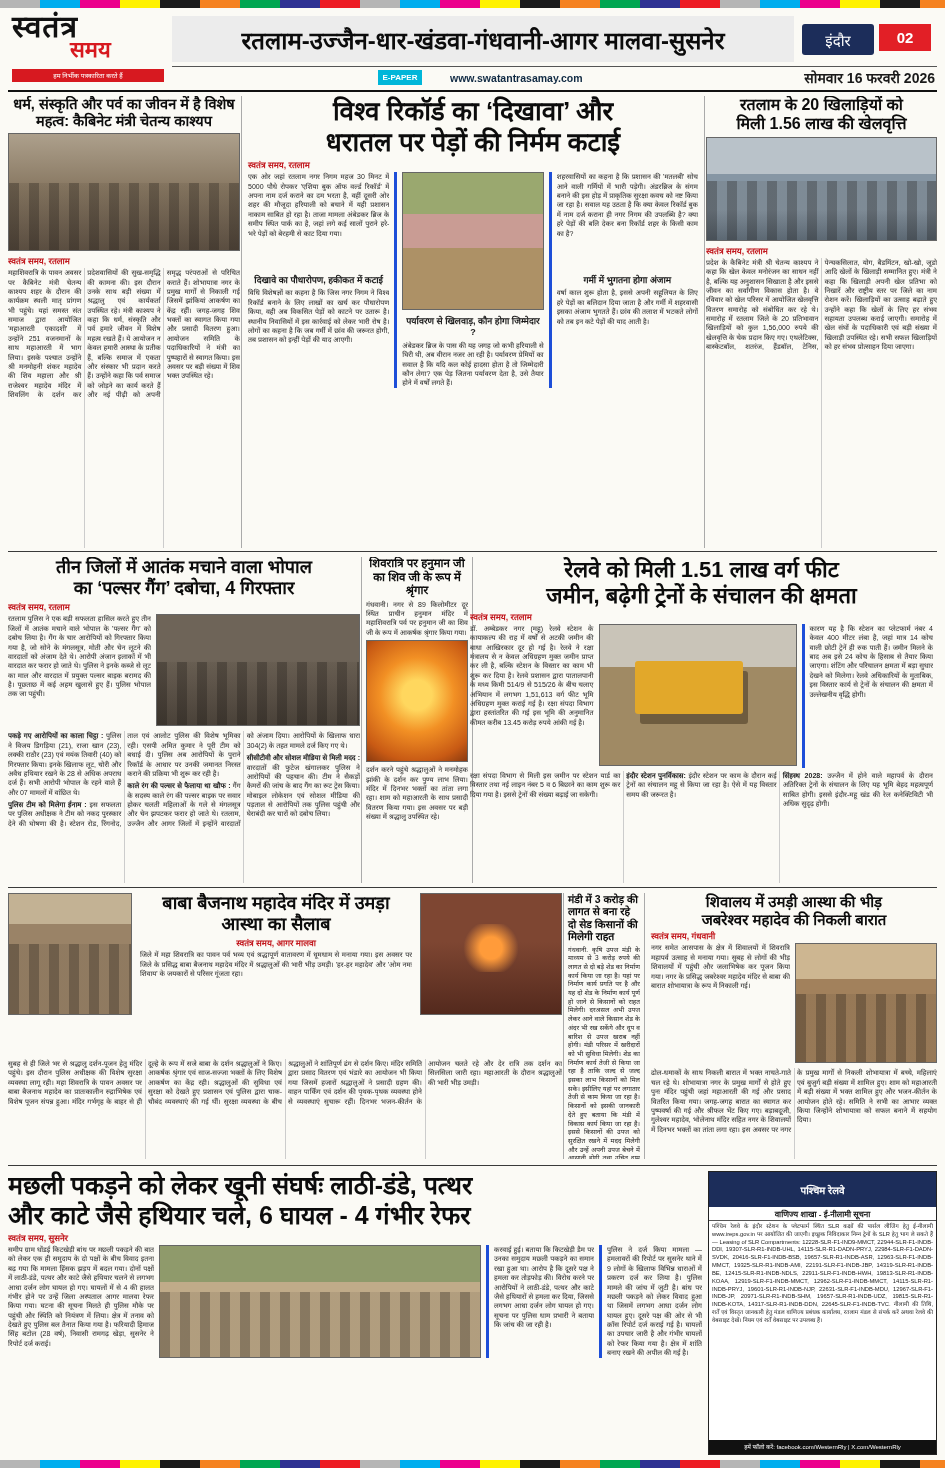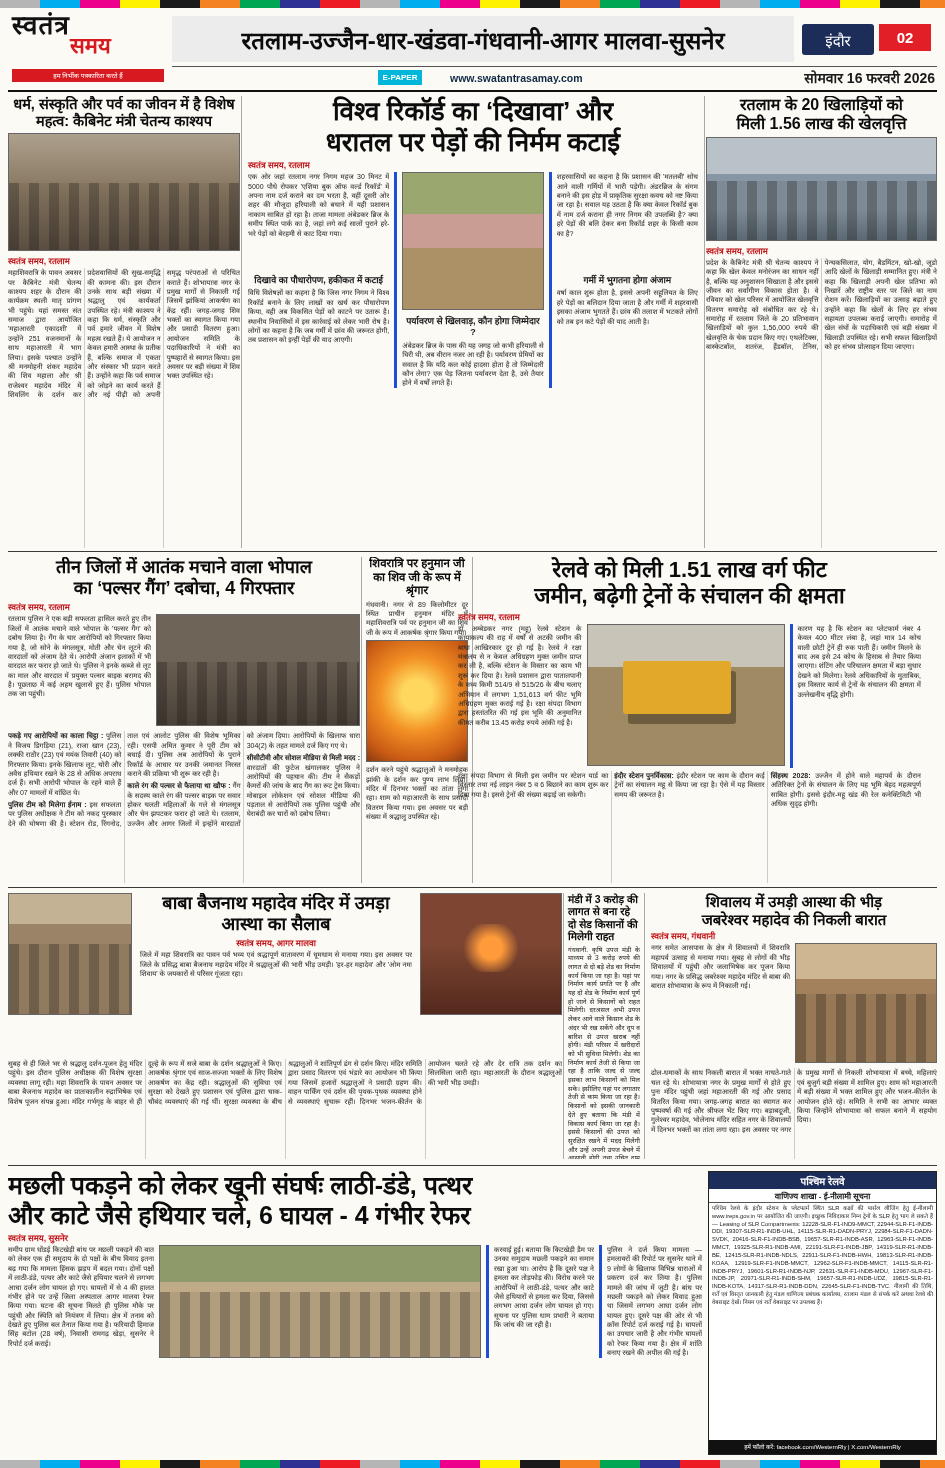--- a/index.html
+++ b/index.html
@@ -8,21 +8,21 @@
 
   
   .cmyk{position:absolute;left:0;width:945px;height:8px;
         background:repeating-linear-gradient(90deg,#b5b5b5 0 40px,#00adee 40px 80px,#ec008c 80px 120px,
         #fff200 120px 160px,#1a1a1a 160px 200px,#f58220 200px 240px,#00a651 240px 280px,
         #2e3192 280px 320px,#ed1c24 320px 360px);}
   .cmyk.top{top:0}.cmyk.bot{top:1460px}
 
   
   #logo{position:absolute;left:12px;top:12px;width:152px;height:54px;}
-  .logo1{font-size:26px;font-weight:800;line-height:1;color:#111;letter-spacing:1px;}
+  .logo1{font-size:30px;font-weight:800;line-height:1;color:#111;letter-spacing:1px;}
   .logo2{font-size:22px;font-weight:800;color:#d71920;margin-left:58px;margin-top:-3px;line-height:1;}
   #tagline{position:absolute;left:12px;top:69px;width:152px;height:13px;background:#d71920;color:#fff;
            font-size:6.5px;display:flex;align-items:center;justify-content:center;}
   #region{position:absolute;left:172px;top:16px;width:622px;height:46px;background:#ececec;
           display:flex;align-items:center;justify-content:center;font-size:24px;font-weight:800;color:#0c0c0c;}
   #edition{position:absolute;left:802px;top:24px;width:72px;height:31px;background:#1c2d5a;color:#fff;
            font-weight:400;font-size:15px;display:flex;align-items:center;justify-content:center;border-radius:3px;}
   #pageno{position:absolute;left:879px;top:24px;width:52px;height:27px;background:#e21f26;color:#fff;
           font-weight:700;font-size:15px;display:flex;align-items:center;justify-content:center;}
   #subline{position:absolute;left:172px;top:66px;width:765px;height:1px;background:#555;}
@@ -35,21 +35,21 @@
   .hrule{position:absolute;left:8px;width:929px;height:1px;background:#3a3a3a;}
   #hr1{top:551px}#hr2{top:887px}#hr3{top:1165px}
 
   
   .art{position:absolute;display:flex;flex-direction:column;overflow:hidden;box-sizing:border-box;}
   #a1{left:8px;top:96px;width:232px;height:452px;}
   #a2{left:241px;top:96px;width:464px;height:452px;border-left:1px solid #aaa;border-right:1px solid #aaa;padding:0 6px;}
   #a3{left:706px;top:96px;width:231px;height:452px;}
   #a4{left:8px;top:557px;width:352px;height:326px;}
   #a5{left:361px;top:557px;width:112px;height:326px;border-left:1px solid #aaa;border-right:1px solid #aaa;padding:0 4px;}
-  #a6{left:458px;top:557px;width:463px;height:326px;padding-left:0;}
+  #a6{left:470px;top:557px;width:463px;height:326px;padding-left:0;}
   #a7{left:8px;top:893px;width:554px;height:266px;gap:39px;}
   #a8{left:563px;top:893px;width:82px;height:266px;border-left:1px solid #aaa;border-right:1px solid #aaa;padding:0 4px;}
   #a9{left:646px;top:893px;width:291px;height:266px;padding-left:5px;}
   #a10{left:8px;top:1171px;width:694px;height:284px;}
   #notice{left:708px;top:1171px;width:229px;height:284px;border:1px solid #222;}
 
   .hl{font-weight:800;text-align:center;color:#0c0c0c;line-height:1.18;flex:none;}
   .hl.a1s{font-size:14.5px;}
   .hl.a2s{font-size:26px;}
   .hl.a3s{font-size:16px;}
@@ -98,21 +98,21 @@
   #a6 .ph{width:198px;height:142px;}
   #a7 .ph1{width:124px;height:122px;}
   #a7 .ph2{width:142px;height:122px;}
   #a9 .ph{width:142px;height:120px;}
   #a10 .ph{width:322px;}
 
   .vsep{border-left:3px solid #1d4ed8;padding-left:5px;}
 
   
   #notice{display:flex;flex-direction:column;background:#fff;}
-  .n-org{flex:none;height:17px;background:#1c2d5a;color:#fff;font-size:10px;font-weight:700;
+  .n-org{flex:none;height:35px;background:#1c2d5a;color:#fff;font-size:10px;font-weight:700;
          display:flex;align-items:center;justify-content:center;}
   .n-sub{flex:none;font-size:8px;font-weight:700;text-align:center;border-bottom:1px solid #555;padding:1px 0;}
   .n-body{flex:1;font-size:5.8px;line-height:1.35;text-align:justify;padding:2px 3px;overflow:hidden;color:#222;}
   .n-foot{flex:none;height:14px;background:#111;color:#fff;font-size:6px;display:flex;align-items:center;justify-content:center;}
 </style>
 </head>
 <body>
 
 <div class="page">
   <div class="cmyk top"></div>

